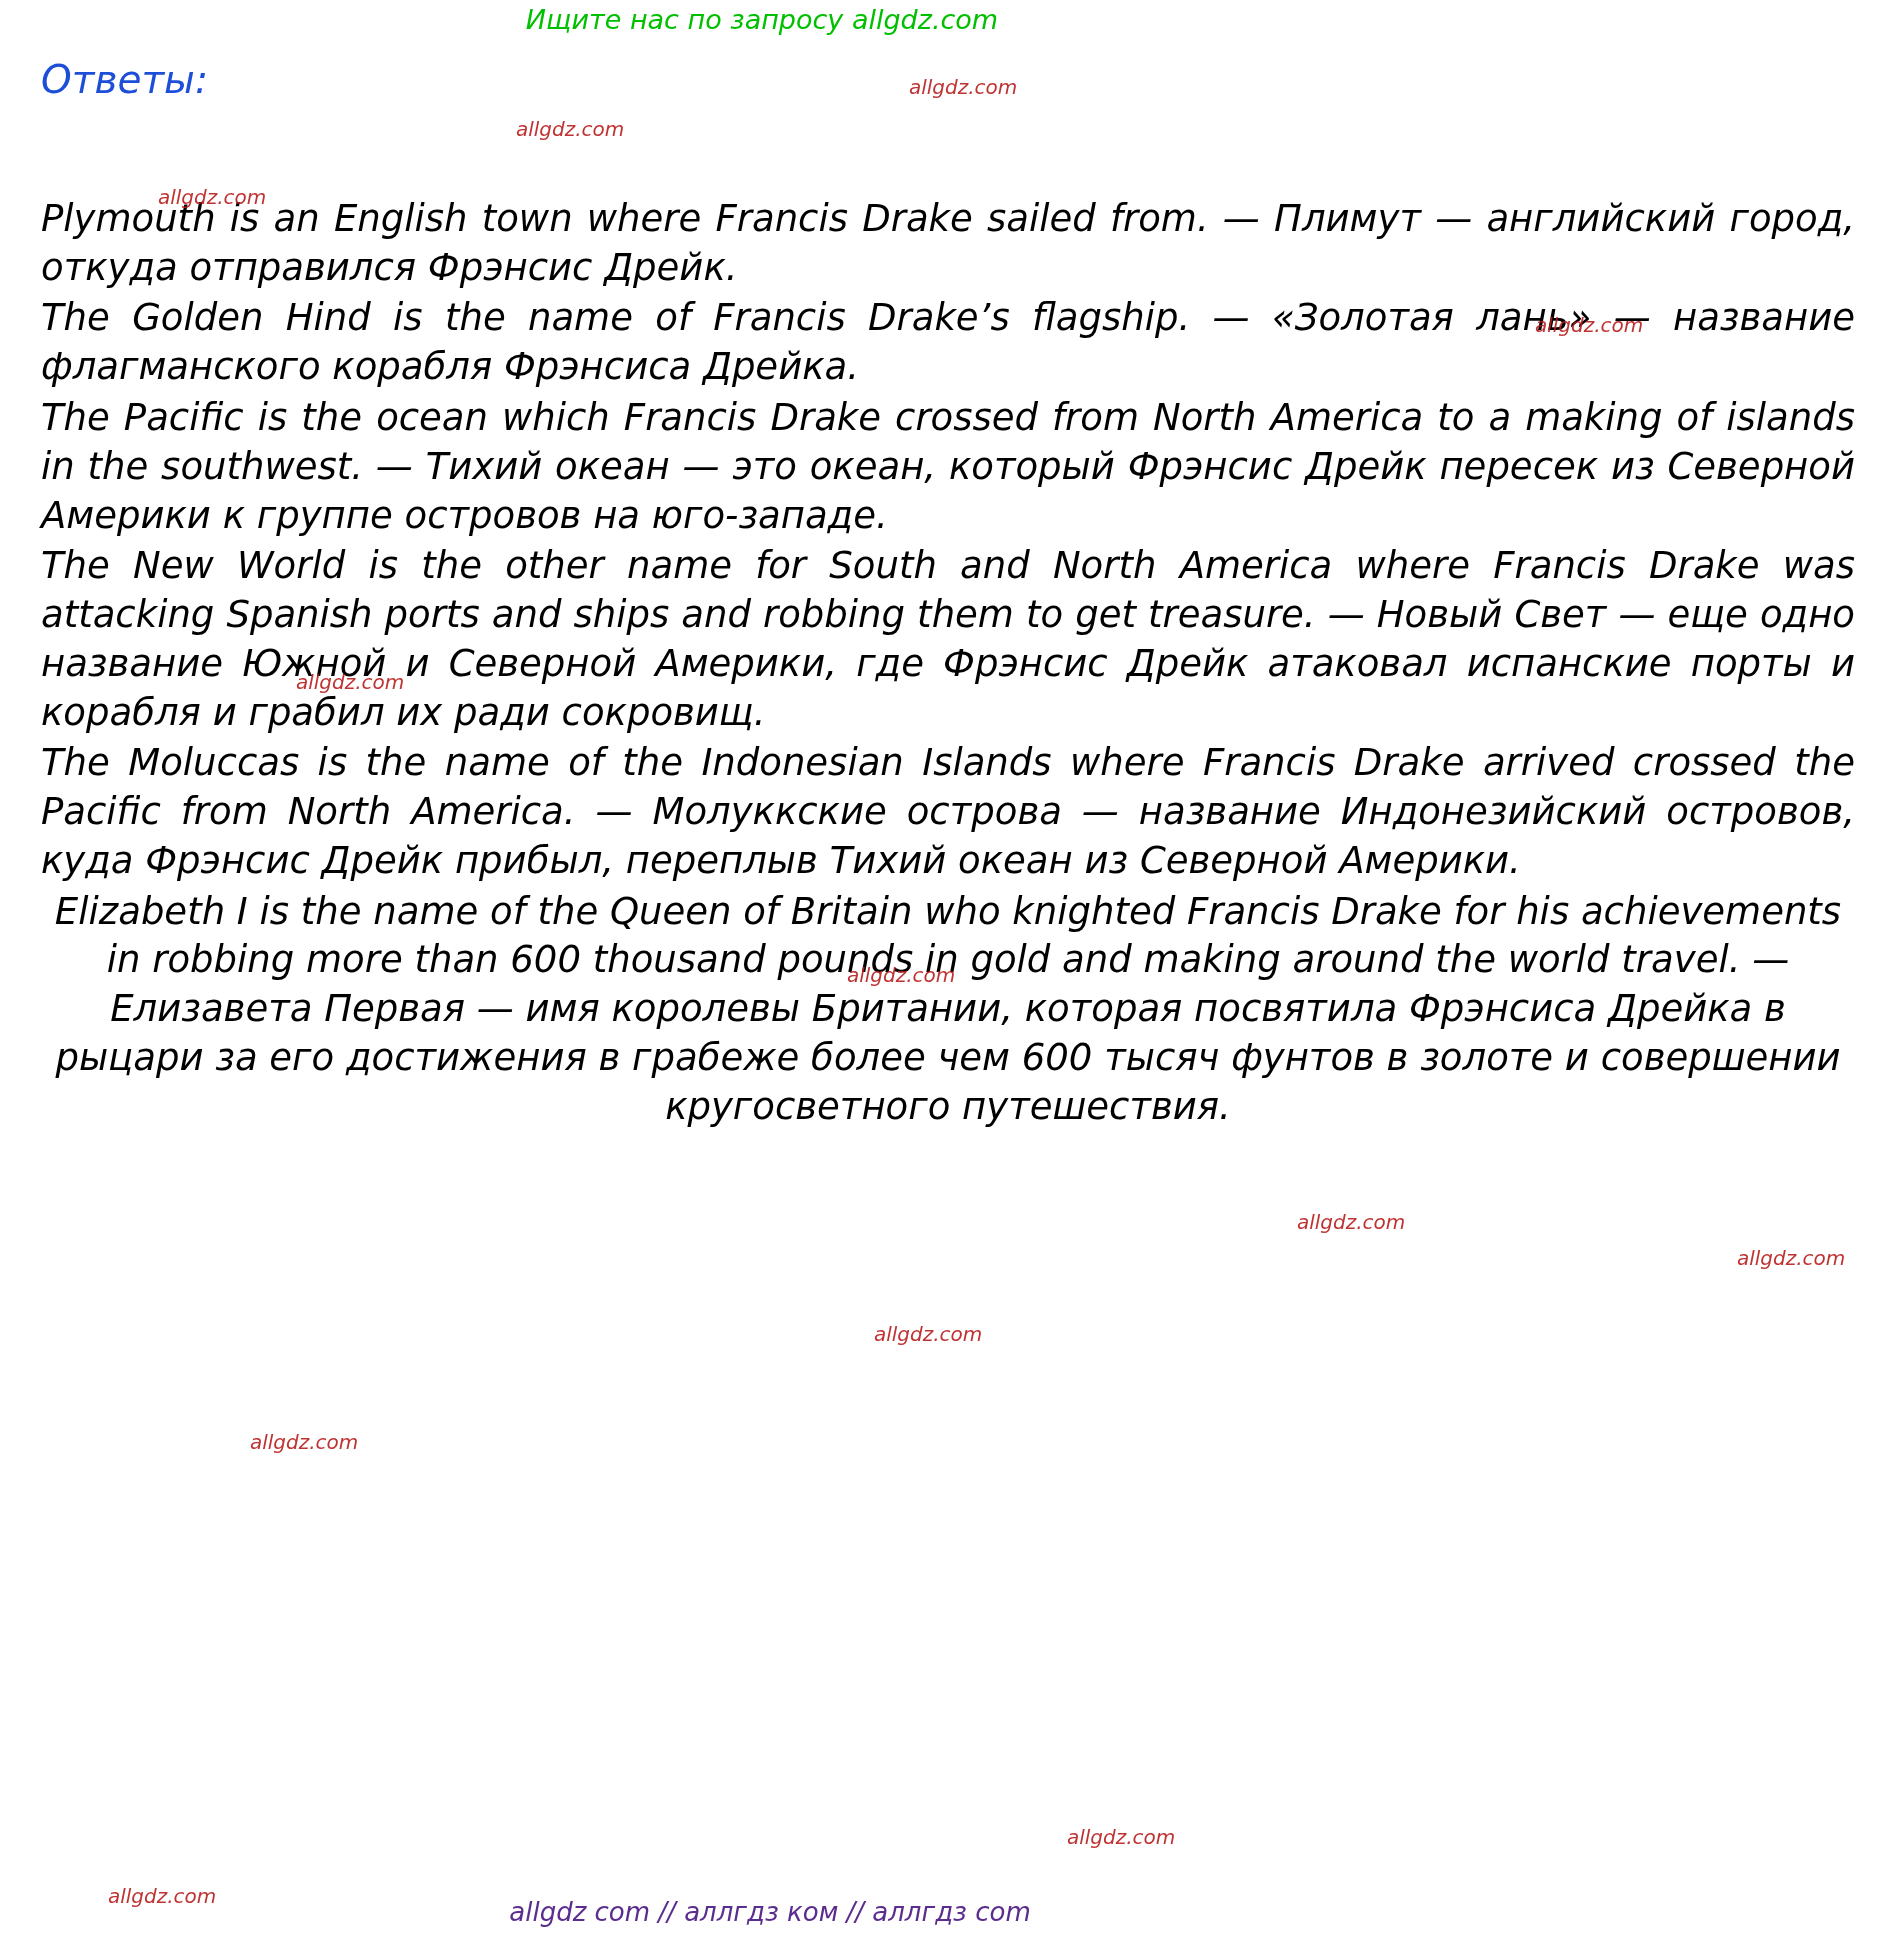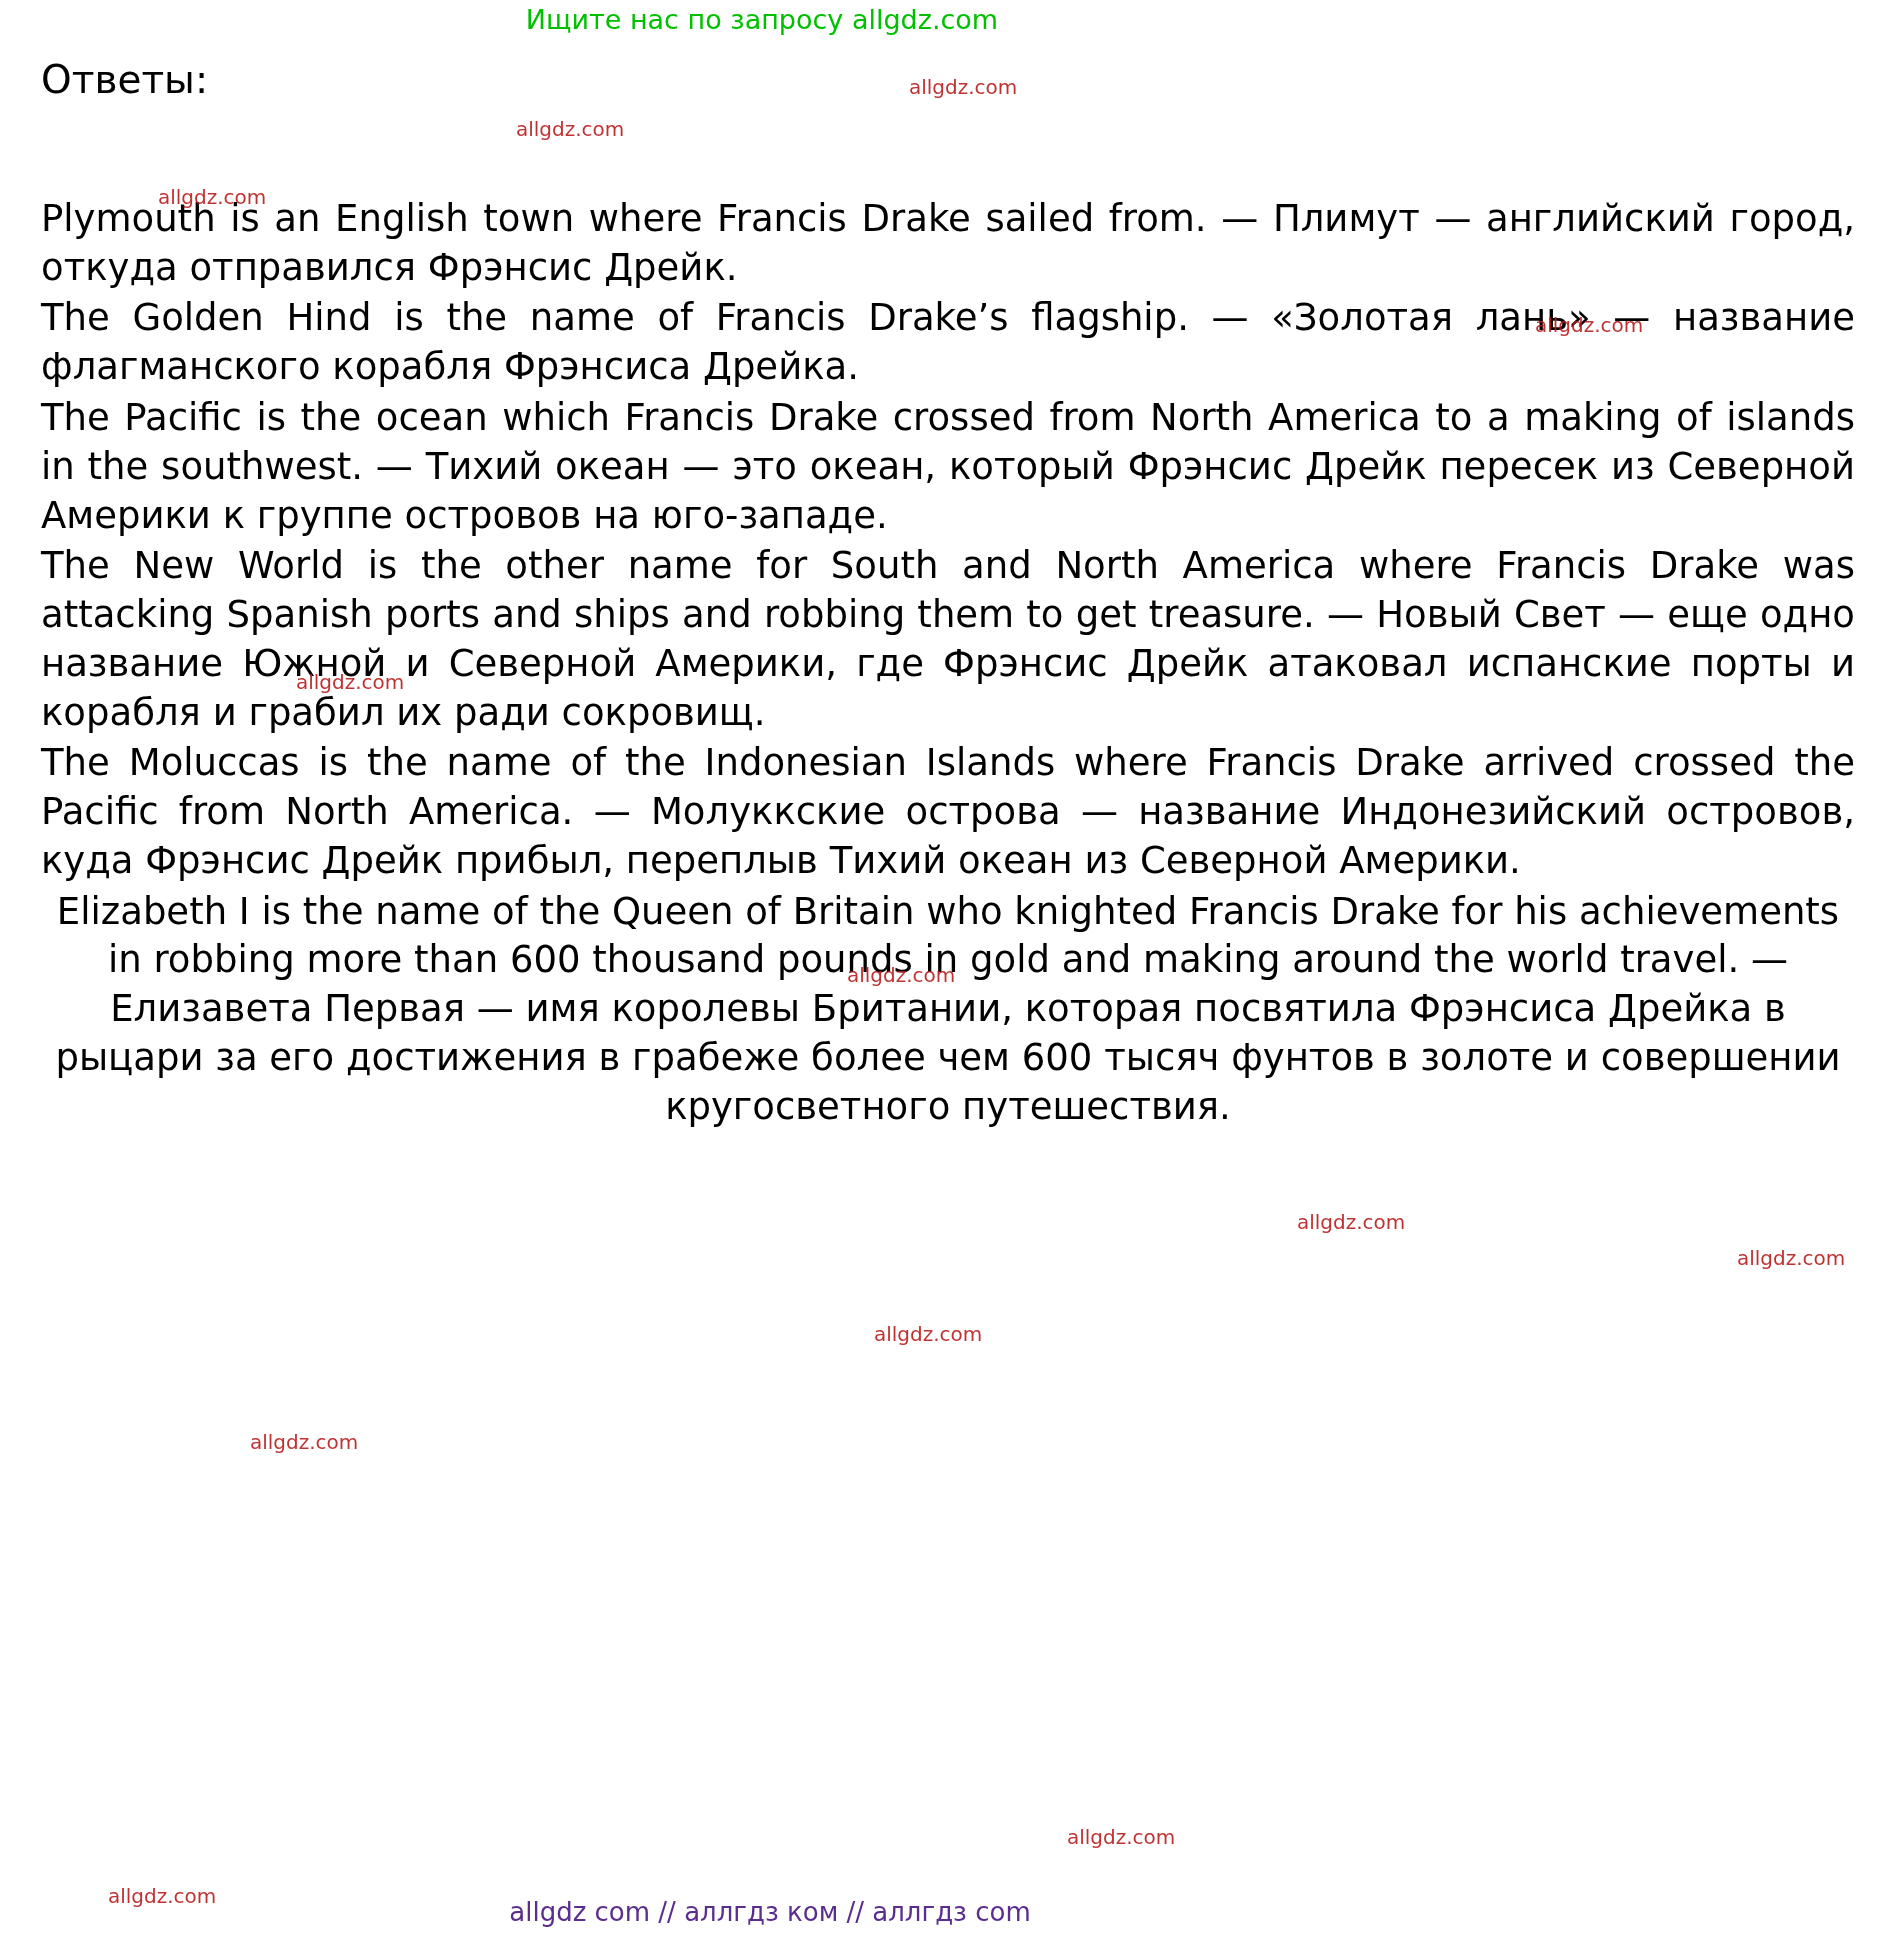--- a/index.html
+++ b/index.html
@@ -15,41 +15,42 @@
     color: #000000;
     overflow: hidden;
   }
 
   .page {
     position: relative;
     width: 1524px;
     height: 1951px;
     box-sizing: border-box;
     padding: 0 41px;
+    font-style: italic;
   }
 
   .top-banner {
     position: absolute;
     top: 3.7px;
     left: 0;
     width: 100%;
     text-align: center;
     color: #00c000;
     font-size: 27px;
     font-family: "DejaVu Sans", sans-serif;
     white-space: nowrap;
   }
 
   .answers-title {
     position: absolute;
     top: 57px;
     left: 41px;
     font-size: 39px;
     font-family: "DejaVu Sans", sans-serif;
-    color: #000000;
+    color: #1d4ed8;
   }
 
   .body-text {
     position: absolute;
     top: 179px;
     left: 41px;
     width: 1814px;
     font-size: 37px;
     line-height: 1.32;
     text-align: justify;

